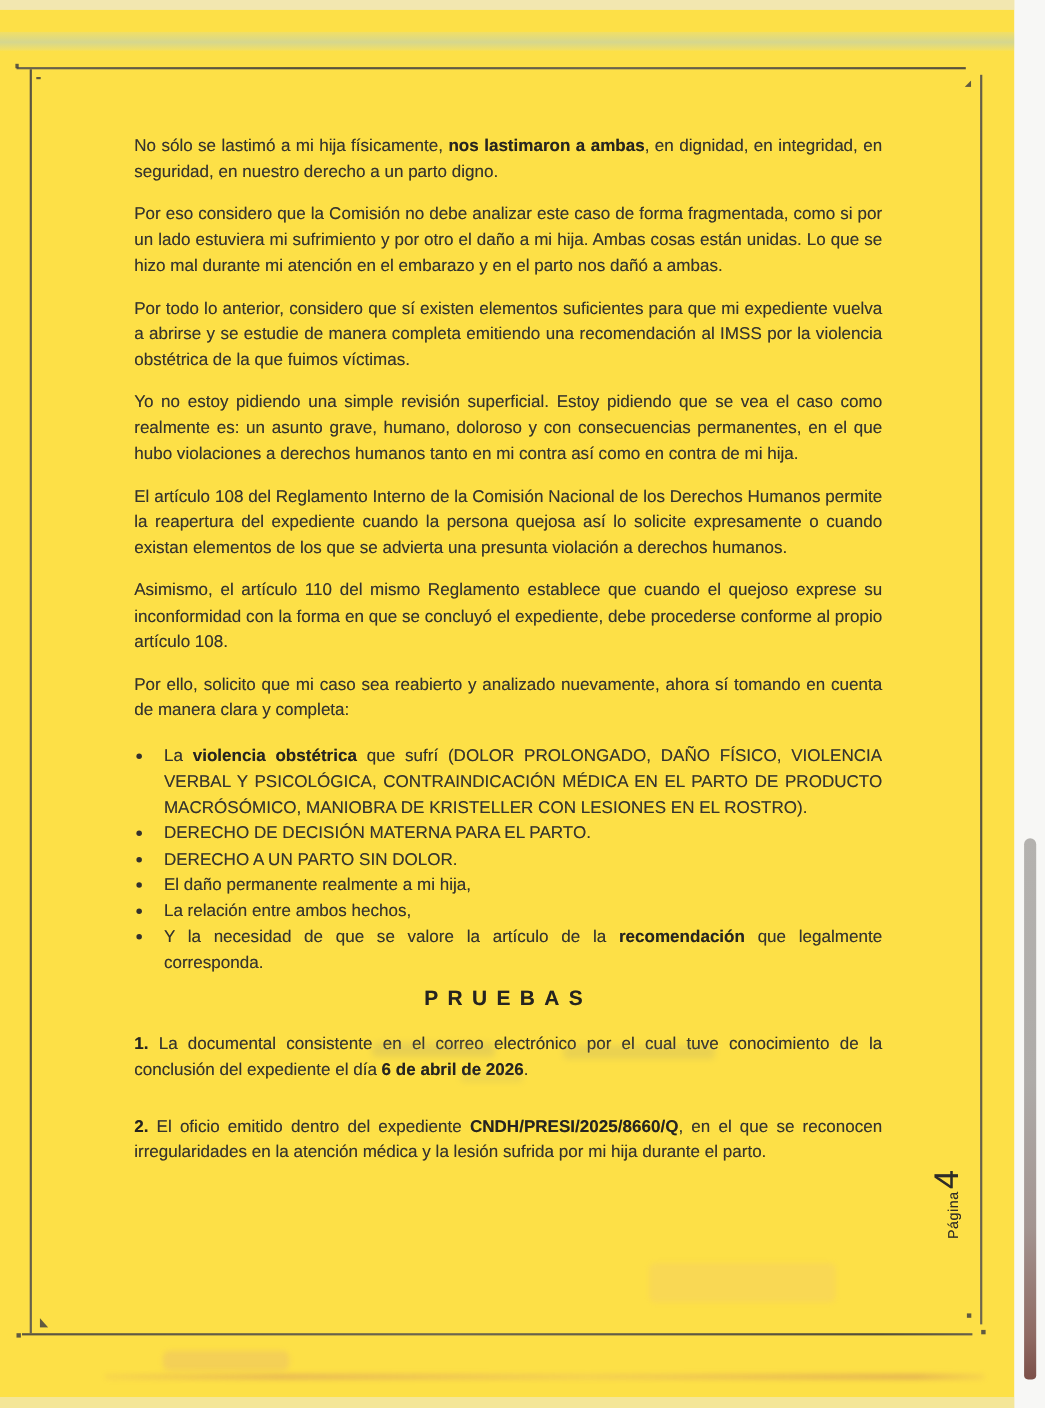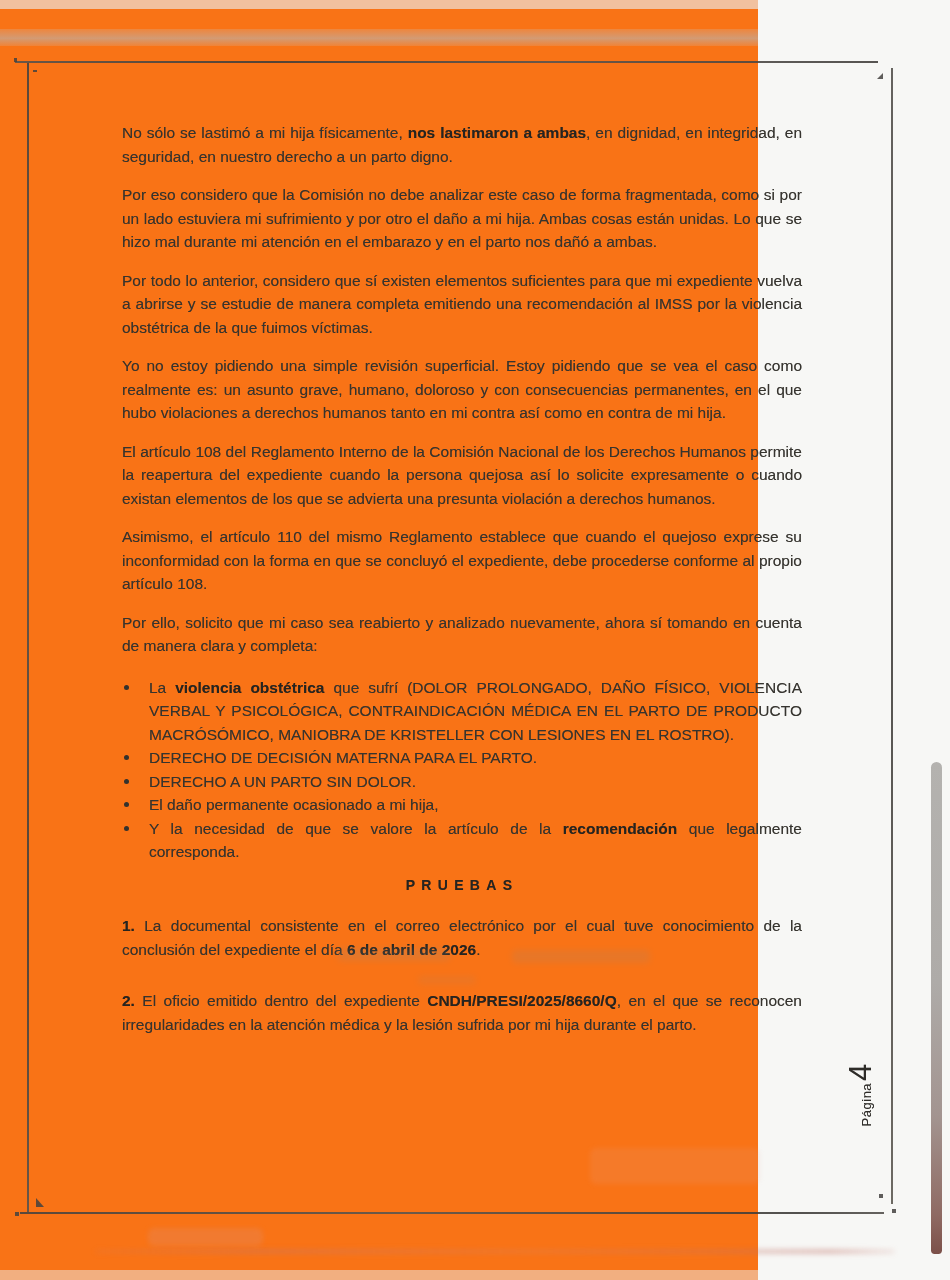--- a/index.html
+++ b/index.html
@@ -4,22 +4,22 @@
 <style>
   * { margin: 0; padding: 0; box-sizing: border-box; }
   html, body {
     width: 950px; height: 1280px;
     background: #f7f7f5;
     font-family: "Liberation Sans", sans-serif;
     overflow: hidden;
   }
   .photo {
     position: relative;
-    width: 758px; height: 1280px;
-    background: #f97316;
+    width: 922px; height: 1280px;
+    background: #fde047;
   }
   
   .edge-top {
     position: absolute; left: 0; top: 0; width: 100%; height: 9px;
     background: #ecebe9; opacity: .65;
   }
   .band-blue {
     position: absolute; left: 0; top: 29px; width: 100%; height: 17px;
     background: linear-gradient(to bottom, rgba(190,219,238,.18), rgba(164,203,230,.45) 55%, rgba(196,222,240,.15));
   }
@@ -58,21 +58,21 @@
   .content b, .content .bseg { font-weight: bold; color: #262420; }
   .para { text-align: justify; margin-bottom: 15px; }
   ul.bullets { list-style: none; margin: 18px 0 8px 0; }
   ul.bullets li { position: relative; padding-left: 27px; text-align: justify; }
   ul.bullets li::before {
     content: ""; position: absolute; left: 2px; top: 9px;
     width: 5px; height: 5px; border-radius: 50%; background: #34322e;
   }
   .pruebas-heading {
     text-align: center; font-weight: bold; letter-spacing: .45em;
-    font-size: 14px; color: #262420; margin: 10px 0 2px 0;
+    font-size: 19px; color: #262420; margin: 10px 0 2px 0;
   }
   .proof { text-align: justify; margin-top: 17px; }
   .proof + .proof { margin-top: 28px; }
 
   
   .pagenum {
     position: absolute; left: 816px; top: 1078px; width: 92px; height: 34px;
     transform: rotate(-90deg);
     display: flex; align-items: baseline; justify-content: center;
     color: #2e2c28; text-shadow: 0 0 .5px rgba(40,38,34,.4);
@@ -125,21 +125,22 @@
     <p class="para"><span>Por todo lo anterior, considero que sí existen elementos suficientes para que mi expediente vuelva a abrirse y se estudie de manera completa emitiendo una recomendación al IMSS por la violencia obstétrica de la que fuimos víctimas.</span></p>
     <p class="para"><span>Yo no estoy pidiendo una simple revisión superficial. Estoy pidiendo que se vea el caso como realmente es: un asunto grave, humano, doloroso y con consecuencias permanentes, en el que hubo violaciones a derechos humanos tanto en mi contra así como en contra de mi hija.</span></p>
     <p class="para"><span>El artículo 108 del Reglamento Interno de la Comisión Nacional de los Derechos Humanos permite la reapertura del expediente cuando la persona quejosa así lo solicite expresamente o cuando existan elementos de los que se advierta una presunta violación a derechos humanos.</span></p>
     <p class="para"><span>Asimismo, el artículo 110 del mismo Reglamento establece que cuando el quejoso exprese su inconformidad con la forma en que se concluyó el expediente, debe procederse conforme al propio artículo 108.</span></p>
     <p class="para"><span>Por ello, solicito que mi caso sea reabierto y analizado nuevamente, ahora sí tomando en cuenta de manera clara y completa:</span></p>
 
     <ul class="bullets">
       <li><span>La </span><b>violencia obstétrica</b><span> que sufrí (DOLOR PROLONGADO, DAÑO FÍSICO, VIOLENCIA VERBAL Y PSICOLÓGICA, CONTRAINDICACIÓN MÉDICA EN EL PARTO DE PRODUCTO MACRÓSÓMICO, MANIOBRA DE KRISTELLER CON LESIONES EN EL ROSTRO).</span></li>
       <li><span>DERECHO DE DECISIÓN MATERNA PARA EL PARTO.</span></li>
       <li><span>DERECHO A UN PARTO SIN DOLOR.</span></li>
-      <li><span>El daño permanente ocasionado a mi hija,</span></li>
+      <li><span>El daño permanente realmente a mi hija,</span></li>
+      <li><span>La relación entre ambos hechos,</span></li>
       <li><span>Y la necesidad de que se valore la artículo de la </span><b>recomendación</b><span> que legalmente corresponda.</span></li>
     </ul>
 
     <h3 class="pruebas-heading">PRUEBAS</h3>
     <p class="proof"><b>1.</b><span> La documental consistente en el correo electrónico por el cual tuve conocimiento de la conclusión del expediente el día </span><b>6 de abril de 2026</b><span>.</span></p>
     <p class="proof"><b>2.</b><span> El oficio emitido dentro del expediente </span><b>CNDH/PRESI/2025/8660/Q</b><span>, en el que se reconocen irregularidades en la atención médica y la lesión sufrida por mi hija durante el parto.</span></p>
   </div>
 
   <div class="pagenum">
     <span class="word">Página</span>

